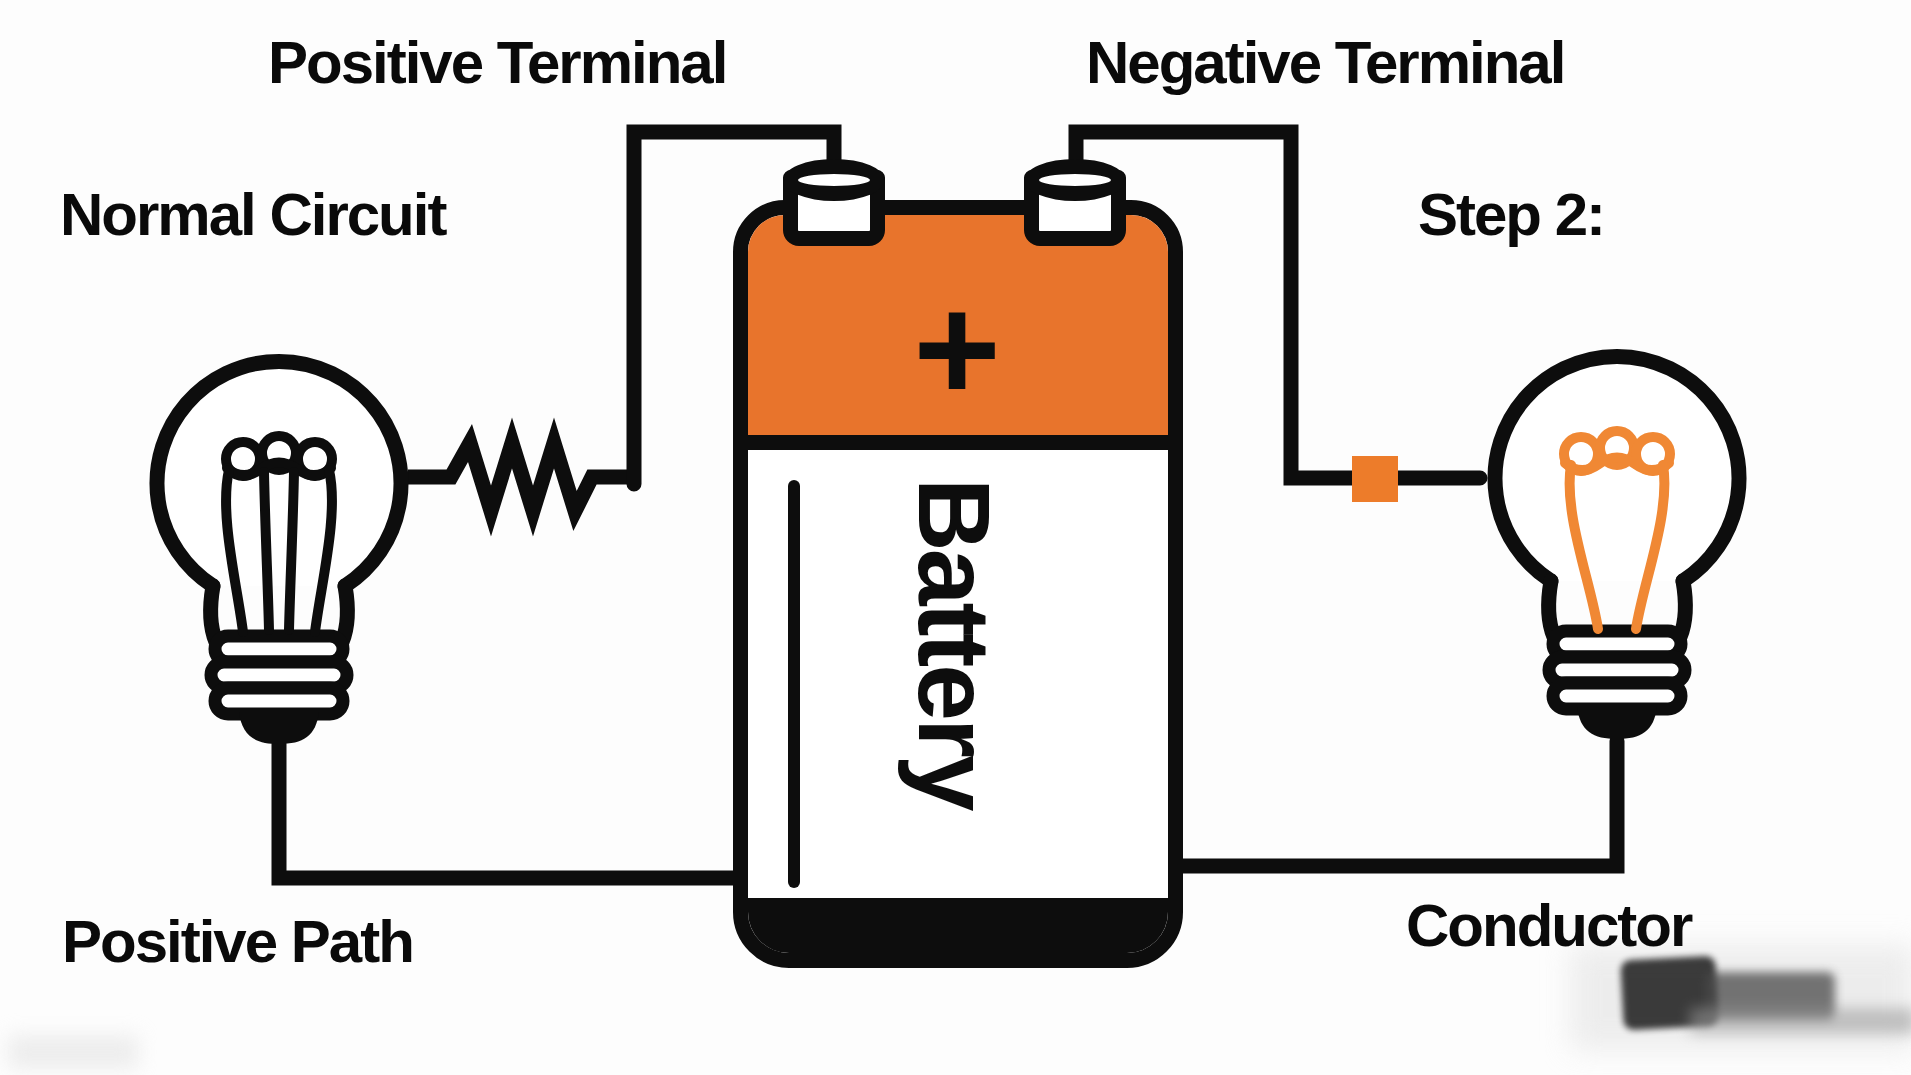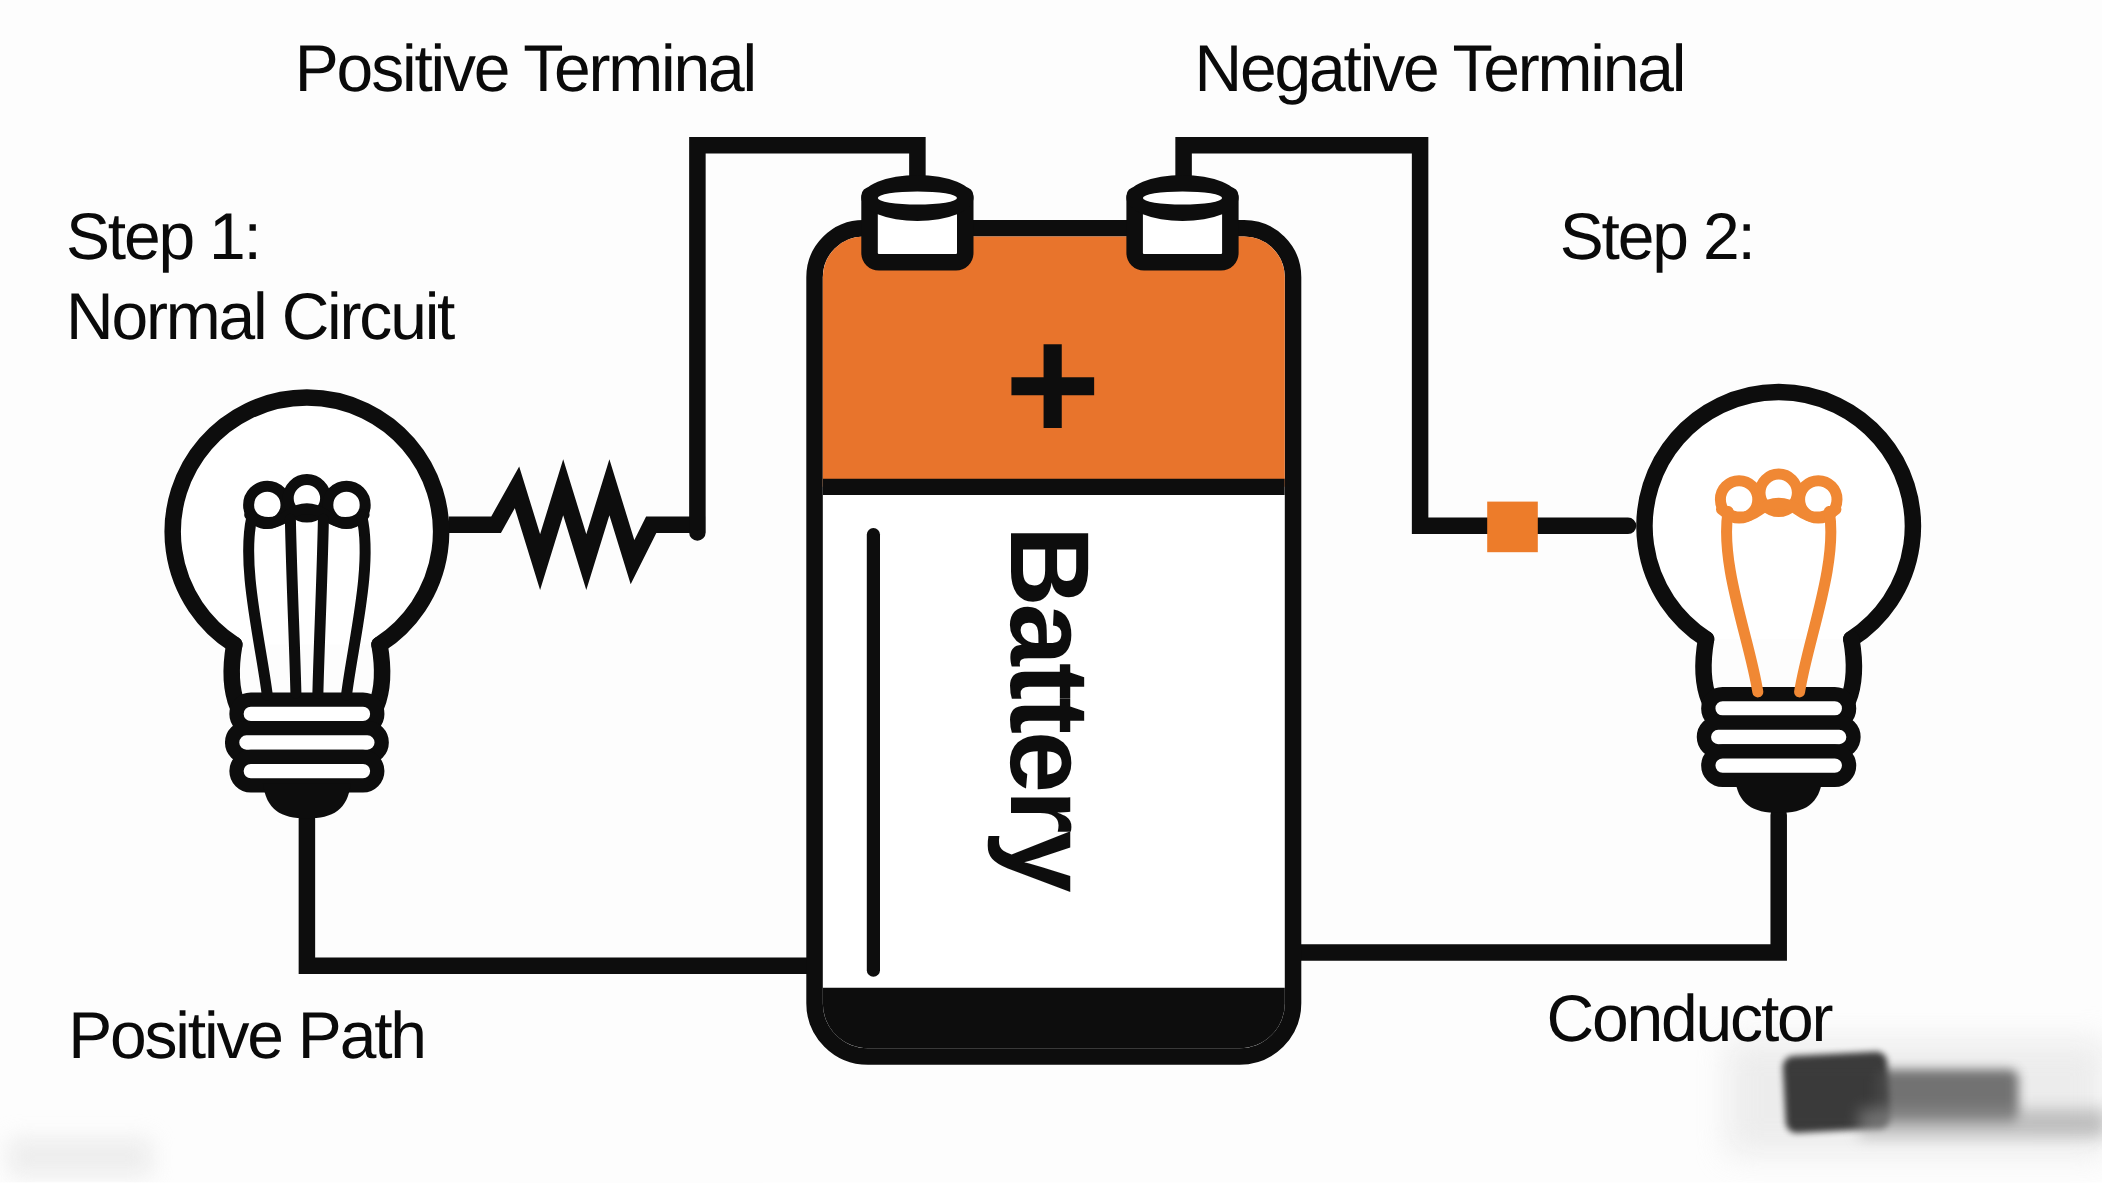--- a/index.html
+++ b/index.html
@@ -36,21 +36,21 @@
 
   .bulb{position:absolute;z-index:6;}
   .bulb-outline{fill:none;stroke:var(--line,#0d0d0d);stroke-width:15;stroke-linecap:round;}
   .globe{fill:#fff;}
   .thread{fill:#fff;stroke:var(--line,#0d0d0d);stroke-width:13;}
   .tip{fill:var(--line,#0d0d0d);stroke:none;}
   .filament{fill:none;stroke-width:10;stroke-linecap:round;}
   .filament-black{stroke:var(--line,#0d0d0d);}
   .filament-orange{stroke:var(--filament_orange,#f08834);}
 
-  .lbl{position:absolute;font-weight:400;color:#0a0a0a;letter-spacing:-2px;white-space:nowrap;
+  .lbl{position:absolute;font-weight:700;color:#0a0a0a;letter-spacing:-2px;white-space:nowrap;
        font-size:60px;line-height:1.22;z-index:10;}
   .smudge{position:absolute;pointer-events:none;}
   .s4{left:1570px;top:945px;width:345px;height:105px;background:#e2e2e2;opacity:.6;filter:blur(14px);z-index:5;}
   .s1{left:1622px;top:958px;width:95px;height:70px;background:#1c1c1c;opacity:.85;filter:blur(3px);
       border-radius:10px;transform:rotate(-3deg);z-index:12;}
   .s2{left:1705px;top:972px;width:130px;height:48px;background:#4a4a4a;opacity:.75;filter:blur(5px);
       border-radius:8px;z-index:12;}
   .s3{left:1690px;top:1008px;width:225px;height:26px;background:#9a9a9a;opacity:.55;filter:blur(7px);z-index:12;}
   .s5{left:8px;top:1035px;width:130px;height:34px;background:#e0e0e0;opacity:.55;filter:blur(10px);z-index:3;}
 </style>
@@ -122,21 +122,20 @@
       <path d="M -52 -16 Q -36 -2 -18 -15 Q 0 -28 18 -15 Q 36 -2 52 -16"></path>
       <path d="M -46 -14 C -54 34 -26 104 -19 150"></path>
       <path d="M 46 -14 C 54 34 26 104 19 150"></path>
     </g>
   </svg>
 
   <div class="lbl" style="left:268px;top:26px">Positive Terminal</div>
   <div class="lbl" style="left:1086px;top:26px">Negative Terminal</div>
 
   <div class="lbl" style="left:60px;top:178px">
-    <div>Step 1:</div>
     <div>Normal Circuit</div>
   </div>
 
   <div class="lbl" style="left:1418px;top:178px">
     <div>Step 2:</div>
   </div>
 
   <div class="lbl" style="left:62px;top:905px">Positive Path</div>
 
   <div class="lbl" style="left:1406px;top:889px">Conductor</div>

